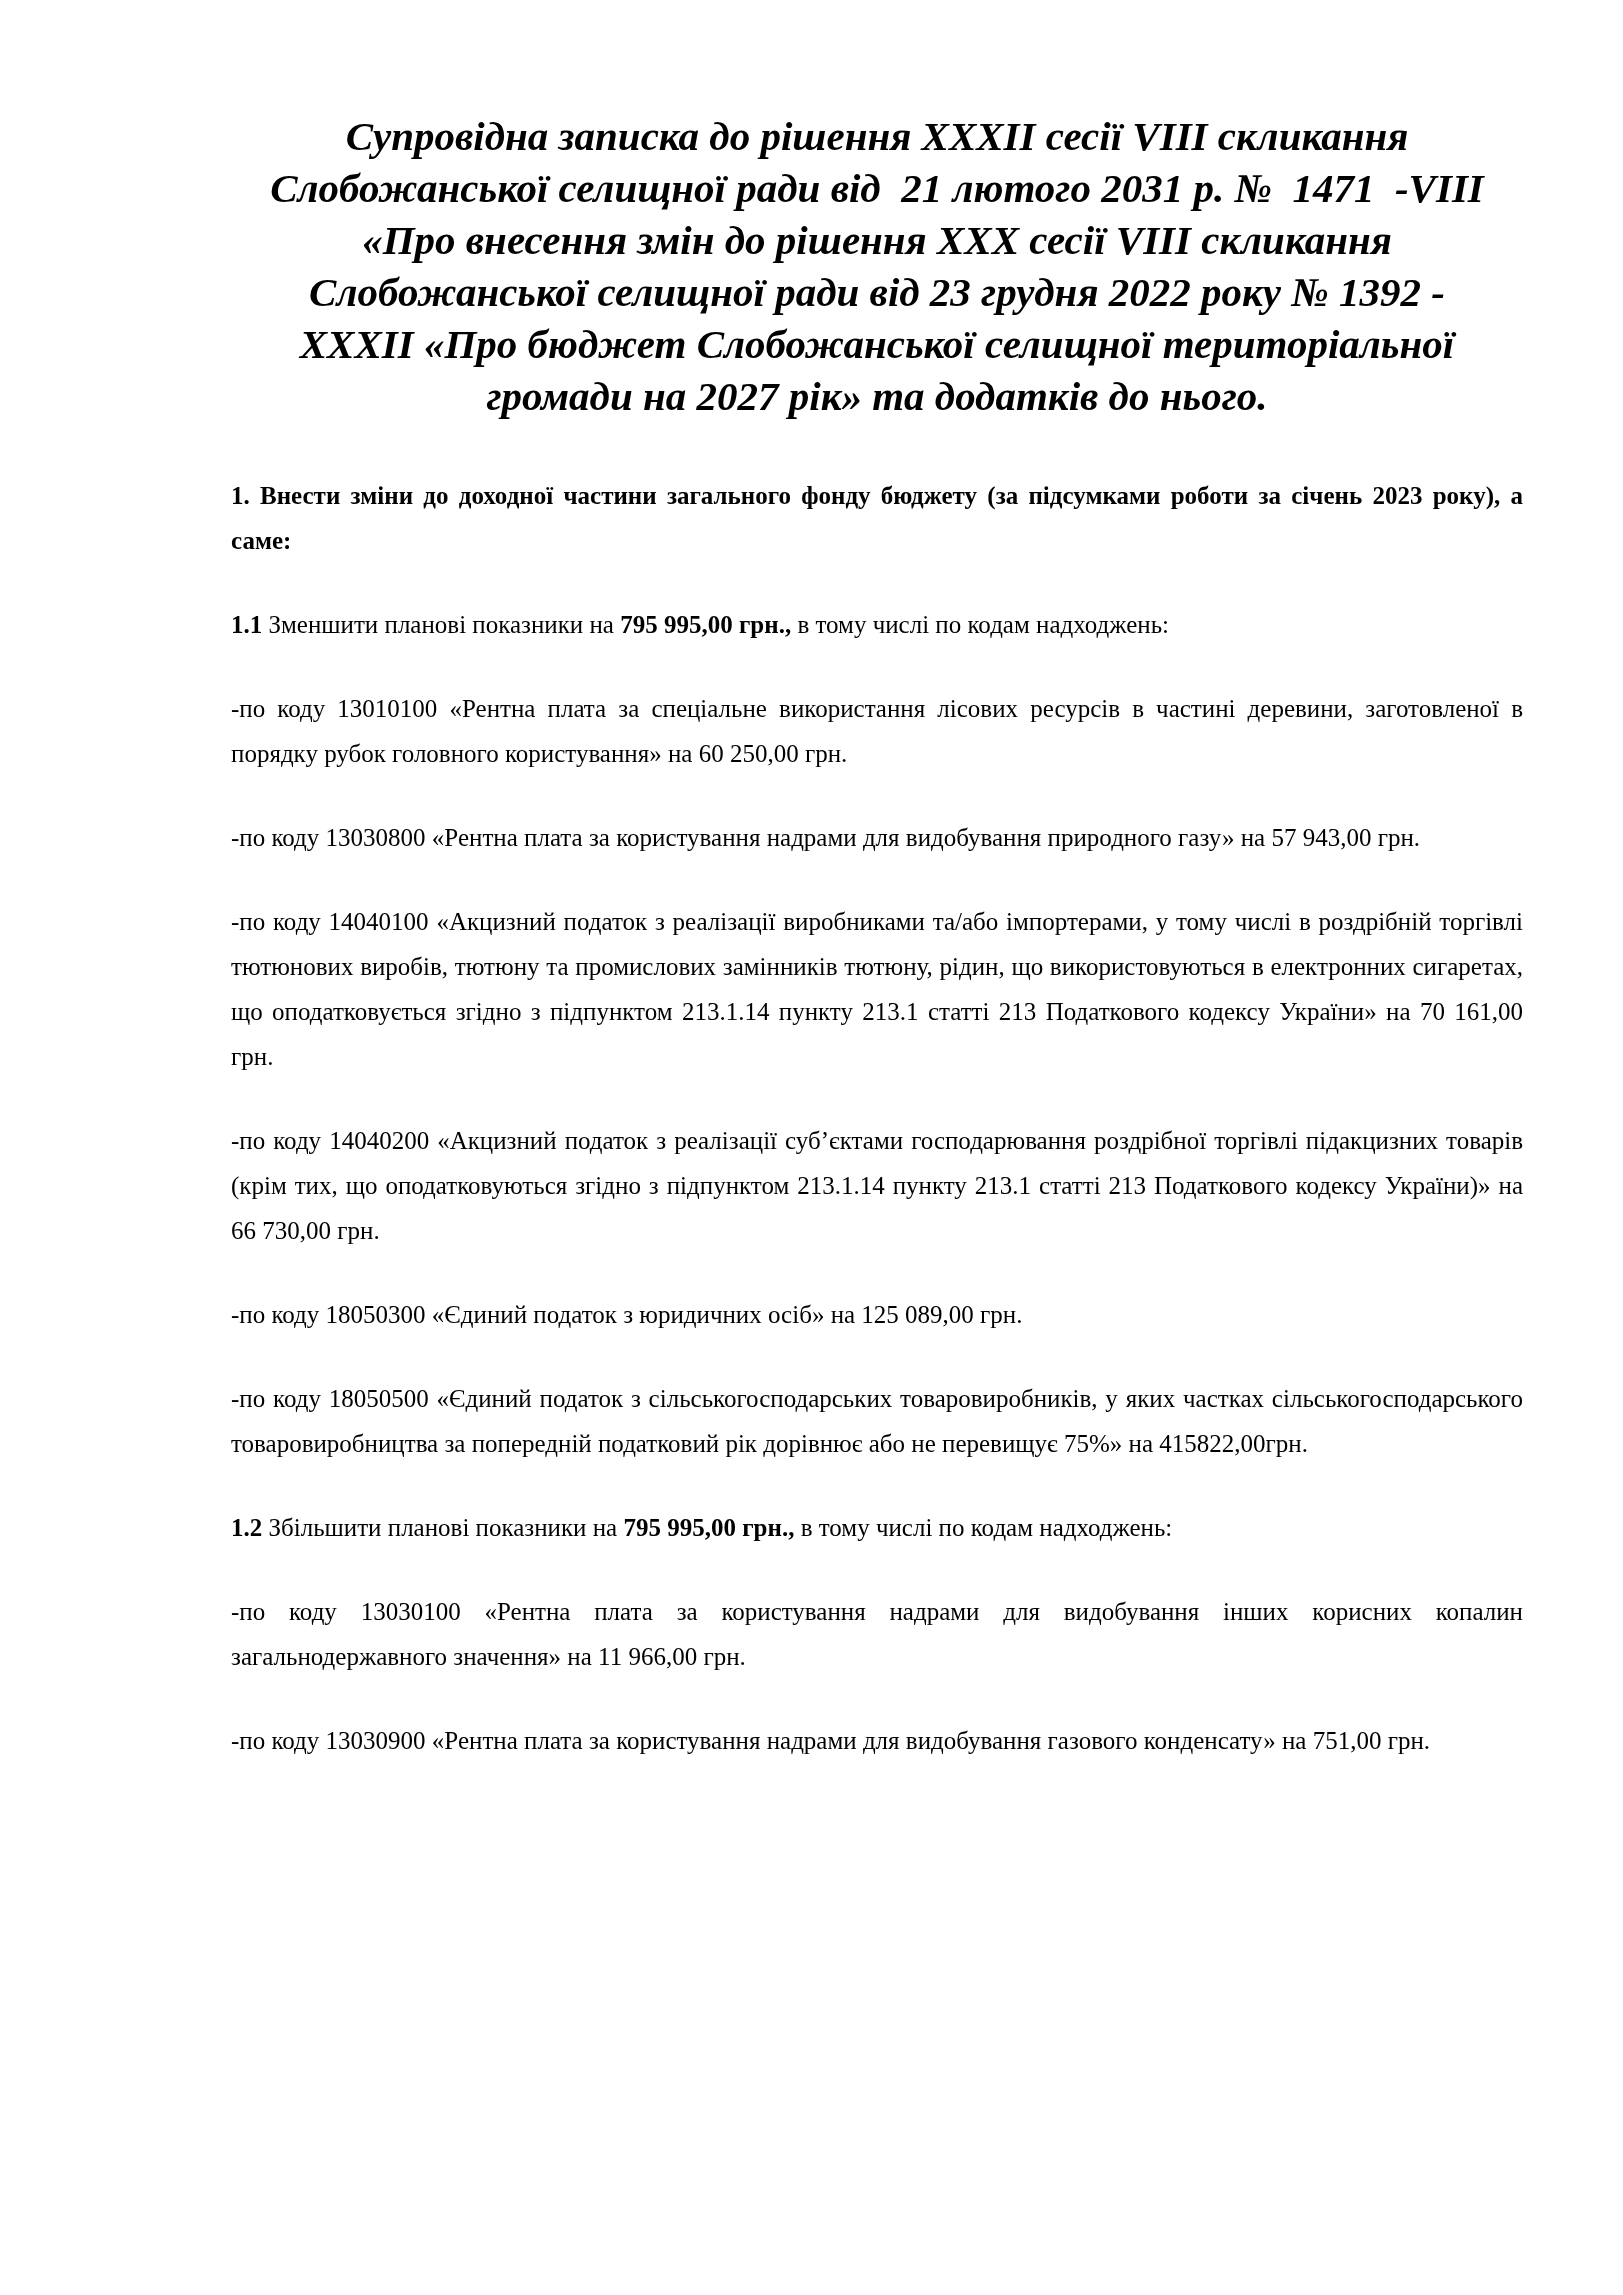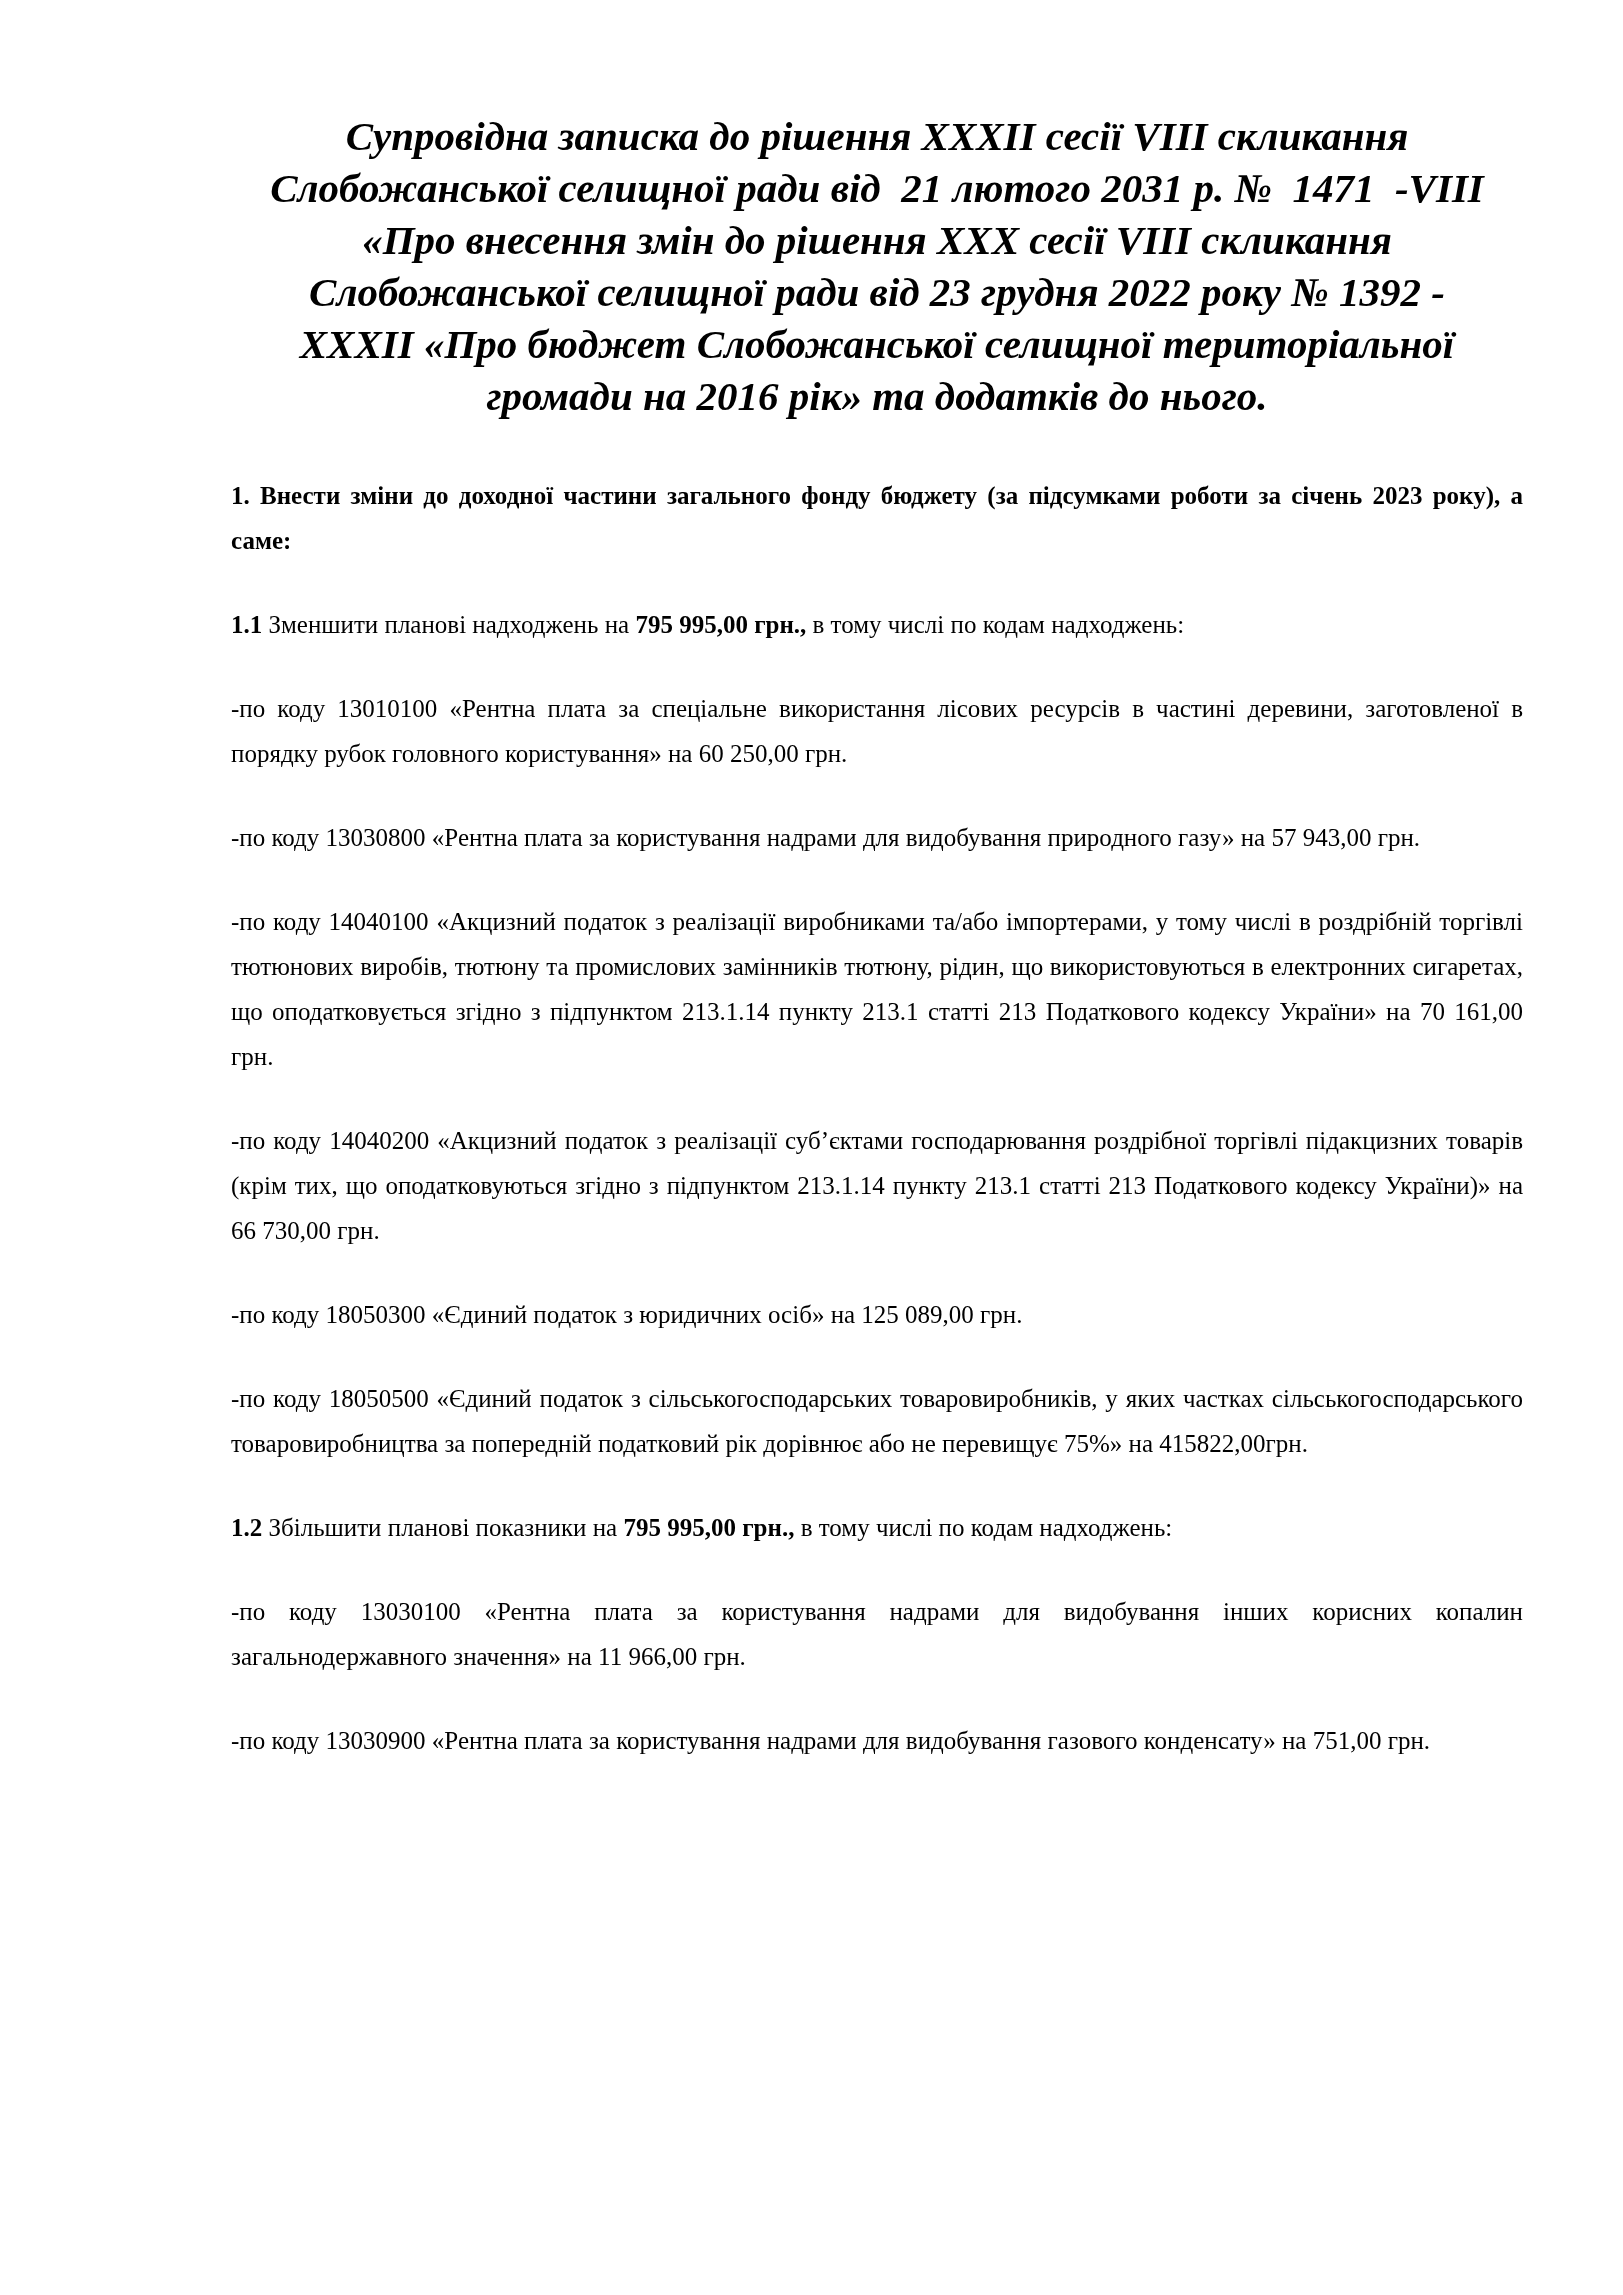--- a/index.html
+++ b/index.html
@@ -50,25 +50,25 @@
 <body>
 
 <div class="page">
   <div class="content">
     <div class="title">
         <div class="title-line">Супровідна записка до рішення XXXII сесії VIII скликання</div>
         <div class="title-line">Слобожанської селищної ради від  21 лютого 2031 р. №  1471  -VIII</div>
         <div class="title-line">«Про внесення змін до рішення XXX сесії VIII скликання</div>
         <div class="title-line">Слобожанської селищної ради від 23 грудня 2022 року № 1392 -</div>
         <div class="title-line">XXXII «Про бюджет Слобожанської селищної територіальної</div>
-        <div class="title-line">громади на 2016 рік» та додатків до нього.</div>
+        <div class="title-line">громади на 2027 рік» та додатків до нього.</div>
       </div>
     <div class="body-block">
         <p class="para"><span class="run-bold">1. Внести зміни до доходної частини загального фонду бюджету (за підсумками роботи за січень 2023 року), а саме:</span></p>
-        <p class="para"><span class="run-bold">1.1</span><span class="run-regular"> Зменшити планові надходжень на </span><span class="run-bold">795 995,00 грн.,</span><span class="run-regular"> в тому числі по кодам надходжень:</span></p>
+        <p class="para"><span class="run-bold">1.1</span><span class="run-regular"> Зменшити планові показники на </span><span class="run-bold">795 995,00 грн.,</span><span class="run-regular"> в тому числі по кодам надходжень:</span></p>
         <p class="para"><span class="run-regular">-по коду 13010100 «Рентна плата за спеціальне використання лісових ресурсів в частині деревини, заготовленої в порядку рубок головного користування» на 60 250,00 грн.</span></p>
         <p class="para"><span class="run-regular">-по коду 13030800 «Рентна плата за користування надрами для видобування природного газу» на 57 943,00 грн.</span></p>
         <p class="para"><span class="run-regular">-по коду 14040100 «Акцизний податок з реалізації виробниками та/або імпортерами, у тому числі в роздрібній торгівлі тютюнових виробів, тютюну та промислових замінників тютюну, рідин, що використовуються в електронних сигаретах, що оподатковується згідно з підпунктом 213.1.14 пункту 213.1 статті 213 Податкового кодексу України» на 70 161,00 грн.</span></p>
         <p class="para"><span class="run-regular">-по коду 14040200 «Акцизний податок з реалізації суб’єктами господарювання роздрібної торгівлі підакцизних товарів (крім тих, що оподатковуються згідно з підпунктом 213.1.14 пункту 213.1 статті 213 Податкового кодексу України)» на 66 730,00 грн.</span></p>
         <p class="para"><span class="run-regular">-по коду 18050300 «Єдиний податок з юридичних осіб» на 125 089,00 грн.</span></p>
         <p class="para"><span class="run-regular">-по коду 18050500 «Єдиний податок з сільськогосподарських товаровиробників, у яких частках сільськогосподарського товаровиробництва за попередній податковий рік дорівнює або не перевищує 75%» на 415822,00грн.</span></p>
         <p class="para"><span class="run-bold">1.2</span><span class="run-regular"> Збільшити планові показники на </span><span class="run-bold">795 995,00 грн.,</span><span class="run-regular"> в тому числі по кодам надходжень:</span></p>
         <p class="para"><span class="run-regular">-по коду 13030100 «Рентна плата за користування надрами для видобування інших корисних копалин загальнодержавного значення» на 11 966,00 грн.</span></p>
         <p class="para"><span class="run-regular">-по коду 13030900 «Рентна плата за користування надрами для видобування газового конденсату» на 751,00 грн.</span></p>
       </div>

